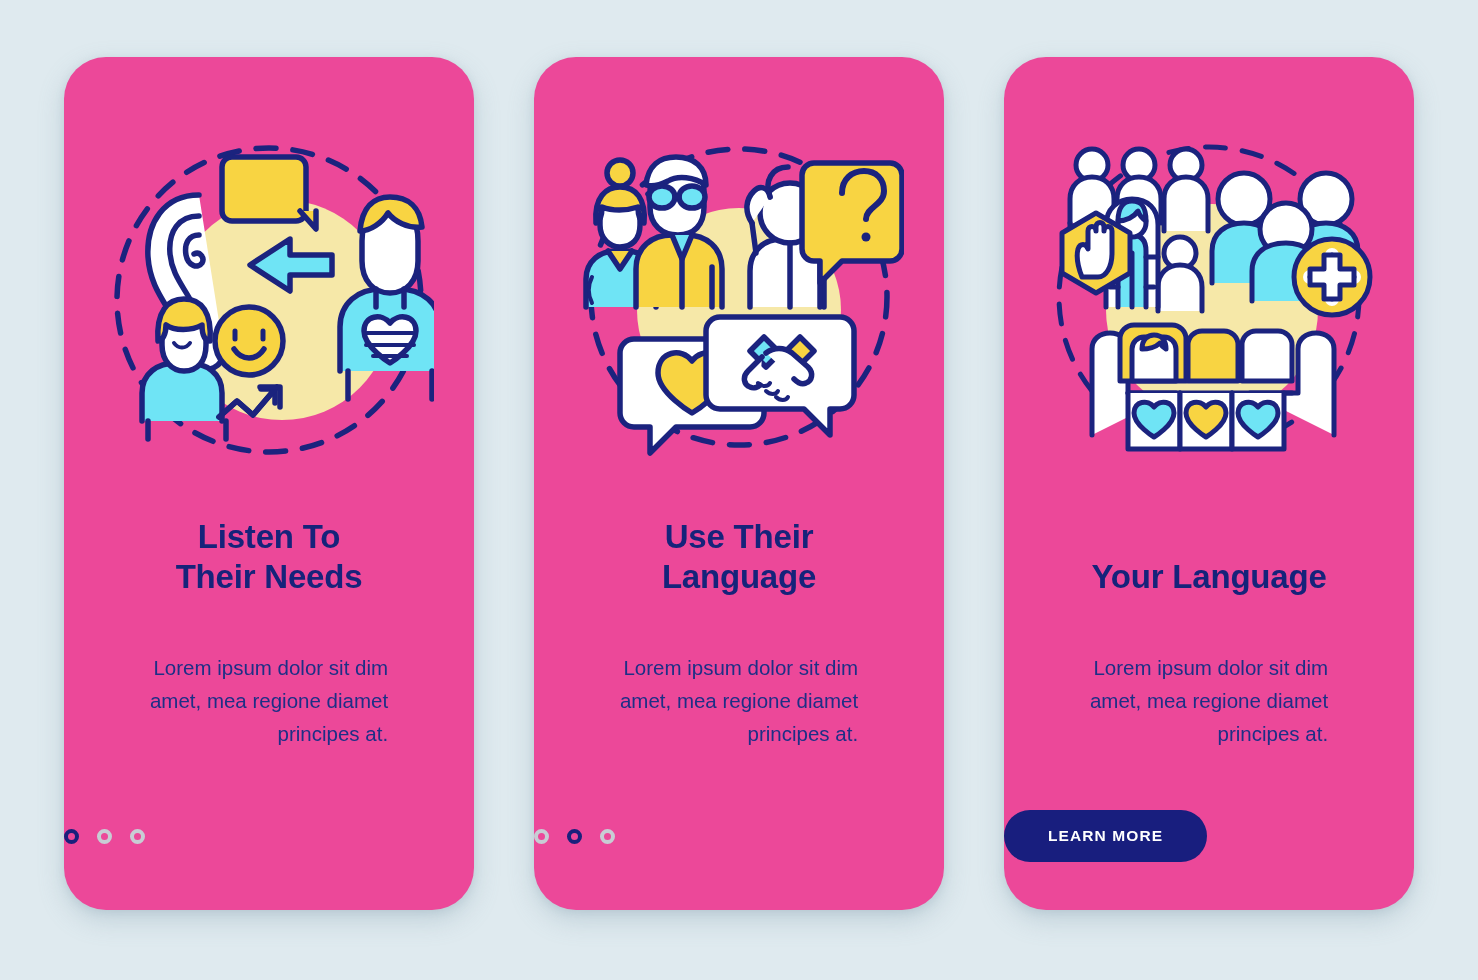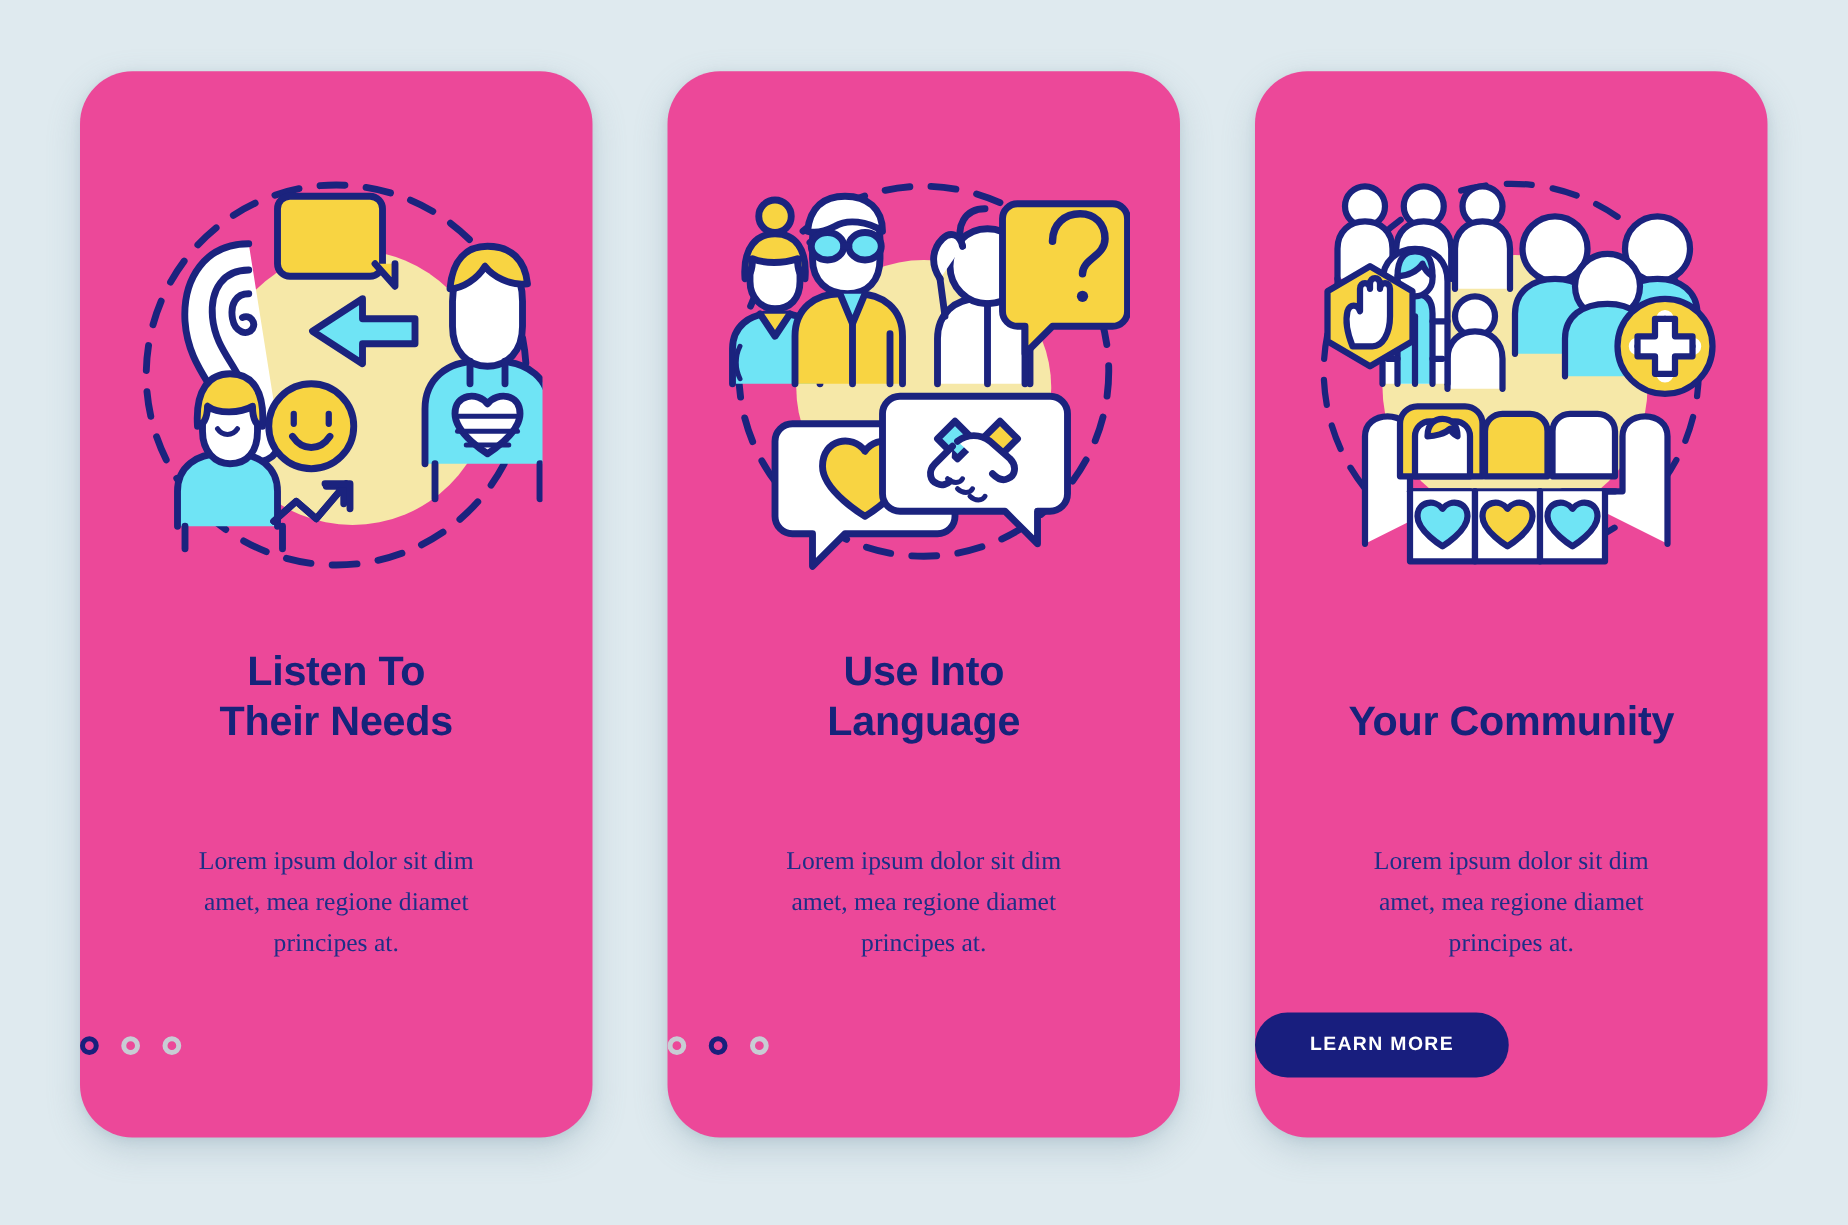--- a/index.html
+++ b/index.html
@@ -59,24 +59,23 @@
     line-height: 1.22;
     text-align: center;
     letter-spacing: -0.2px;
     padding: 0 22px;
     min-height: 86px;
   }
   .card-body {
     color: #1d2f86;
     font-size: 20.5px;
     line-height: 1.62;
-    text-align: center;
+    text-align: right;
     padding: 0 38px;
-    margin-top: 70px;
-    font-family: Liberation Serif, serif;
+    margin-top: 48px;
   }
 
   
   .card-footer {
     position: absolute;
     left: 0;
     right: 0;
     bottom: 48px;
     display: flex;
     align-items: center;
@@ -257,21 +256,21 @@
             <path d="M188 222 l-14 14 c-6 6-4 14 2 16 c4 2 8 0 10-2" fill="#ffffff"></path>
             <path d="M184 248 c4 4 10 4 12 0" stroke-width="4"></path>
             <path d="M192 256 c4 4 10 4 12 0" stroke-width="4"></path>
             <path d="M202 262 c4 4 10 4 12 0" stroke-width="4"></path>
           </g>
         </g>
       </svg>
     </div>
 
     <div class="card-title">
-      <span>Use Into</span><br>
+      <span>Use Their</span><br>
       <span>Language</span>
     </div>
 
     <div class="card-body">
       <span>Lorem ipsum dolor sit dim</span><br>
       <span>amet, mea regione diamet</span><br>
       <span>principes at.</span>
     </div>
 
     <div class="card-footer">
@@ -361,21 +360,21 @@
             <g>
               <path d="M214 272 c-6-8-20-6-20 6 c0 12 20 24 20 24 c0 0 20-12 20-24 c0-12-14-14-20-6 z" fill="#6fe4f5"></path>
             </g>
           </g>
         </g>
       </svg>
     </div>
 
     <div class="card-title">
       <br>
-      <span>Your Community</span>
+      <span>Your Language</span>
     </div>
 
     <div class="card-body">
       <span>Lorem ipsum dolor sit dim</span><br>
       <span>amet, mea regione diamet</span><br>
       <span>principes at.</span>
     </div>
 
     <div class="card-footer">
       <button class="learn-btn">LEARN MORE</button>

